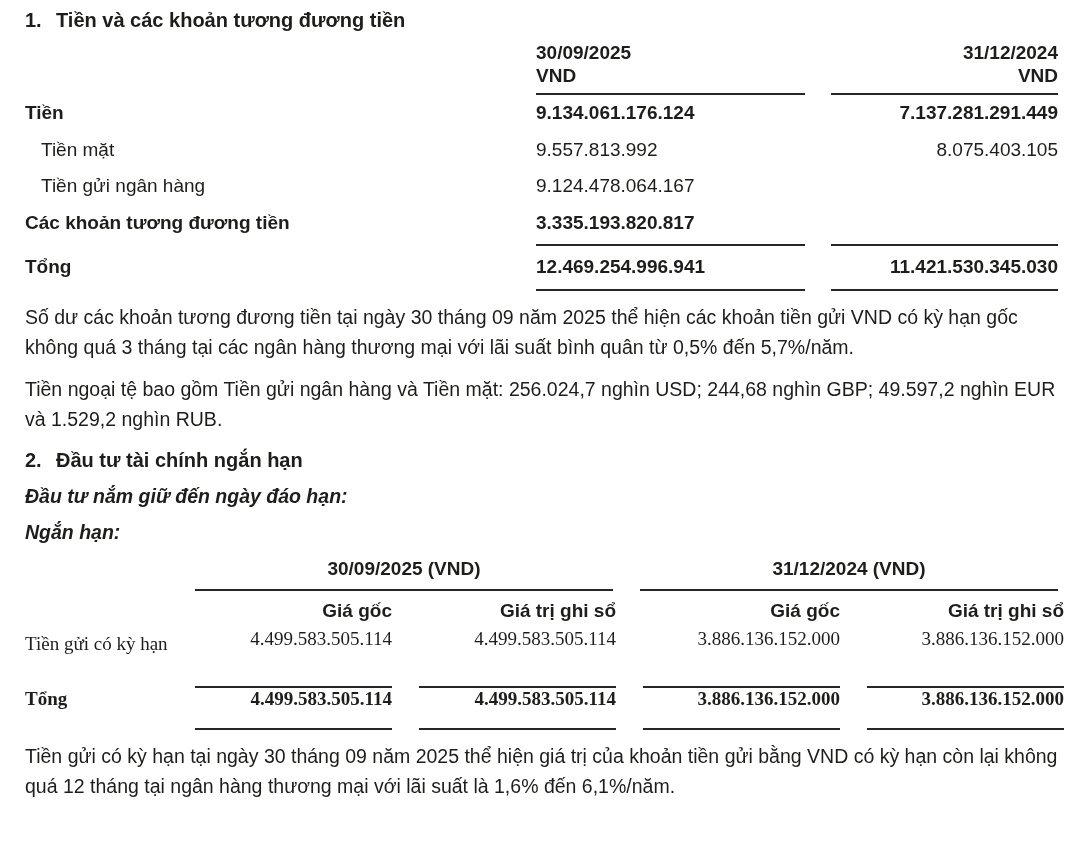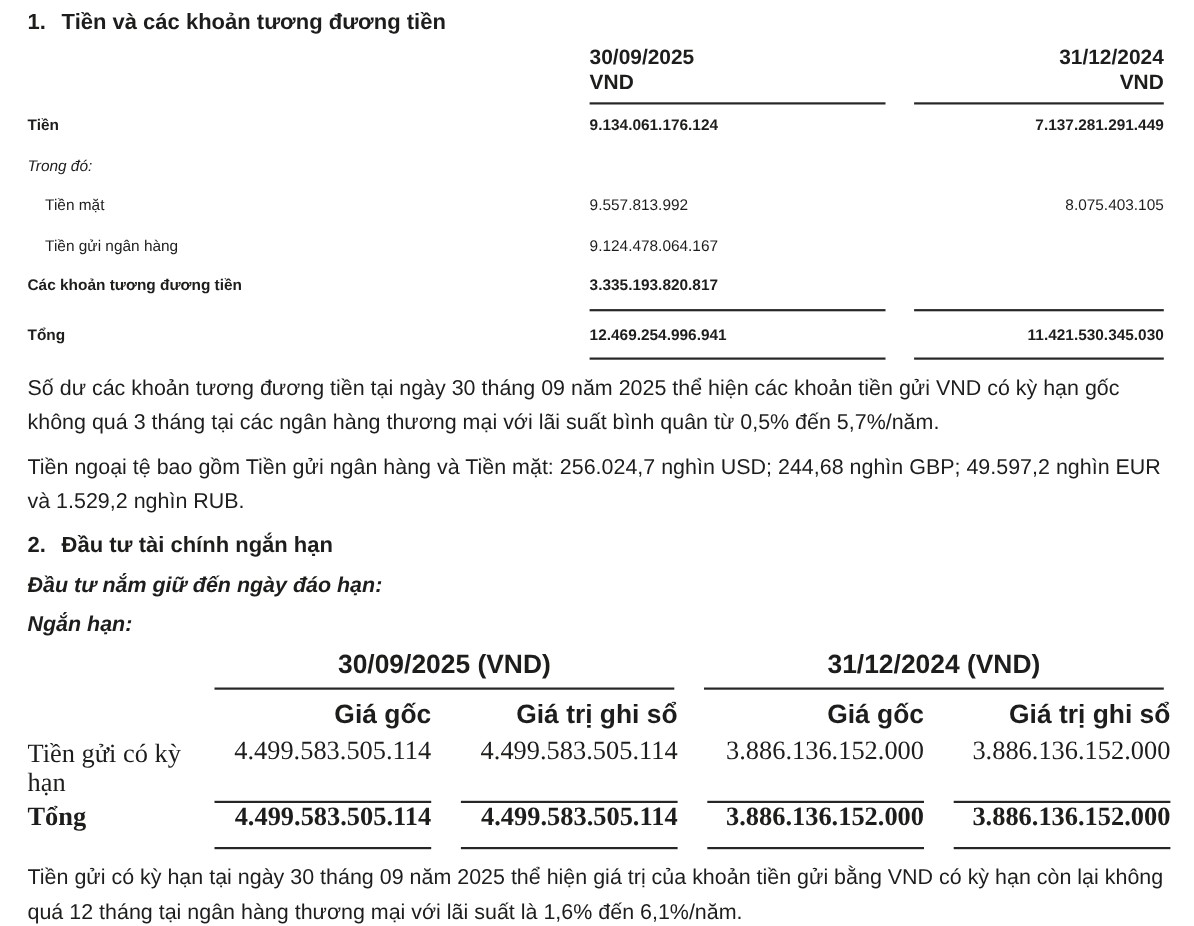--- a/index.html
+++ b/index.html
@@ -21,33 +21,33 @@
   .t1 { margin-top:9px; }
   .t1 .lbl  { width:511px; flex:0 0 511px; }
   .t1 .c1   { width:269px; flex:0 0 269px; text-align:left; }
   .t1 .gap  { width:26px;  flex:0 0 26px; }
   .t1 .c2   { width:227px; flex:0 0 227px; text-align:right; }
   .t1-hdr { display:flex; font-size:19px; }
   .t1-hdr .c1, .t1-hdr .c2 {
     font-weight:bold; line-height:23px; padding-bottom:6px;
     border-bottom:2px solid #262626;
   }
-  .t1-row { display:flex; align-items:center; height:36.5px; font-size:14px; }
+  .t1-row { display:flex; align-items:center; height:36.5px; font-size:19px; }
   .t1-row.bold { font-weight:bold; }
   .t1-row .lbl.italic { font-style:italic; }
   .t1-row .lbl.indent { padding-left:16px; }
   .rule-row { display:flex; }
   .rule-row .seg { border-top:2px solid #262626; }
   .t1 .rule-row { margin:3px 0; }
 
   
   .para { font-size:19.5px; line-height:30.5px; margin-top:11px; width:1035px; }
 
   
-  .t2 { margin-top:13px; font-size:24px; }
+  .t2 { margin-top:13px; font-size:19px; }
   .t2 .lbl { width:170px; flex:0 0 170px; }
   .t2 .c   { width:197px; flex:0 0 197px; text-align:right; }
   .t2 .cg  { width:27px;  flex:0 0 27px; }
   .t2-ghdr { display:flex; }
   .t2-ghdr .grp {
     width:418px; flex:0 0 418px; text-align:center; font-weight:bold;
     line-height:23px; padding-bottom:9px; border-bottom:2px solid #262626;
   }
   .t2-ghdr .ggap { width:27px; flex:0 0 27px; }
   .t2-shdr { display:flex; font-weight:bold; padding:9px 0 6px 0; }
@@ -82,26 +82,20 @@
       </div>
     </div>
 
     <div class="t1-row bold">
       <div class="lbl">Tiền</div>
       <div class="c1">9.134.061.176.124</div>
       <div class="gap"></div>
       <div class="c2">7.137.281.291.449</div>
     </div>
     <div class="t1-row">
-      <div class="lbl italic">Trong đó:</div>
-      <div class="c1"></div>
-      <div class="gap"></div>
-      <div class="c2"></div>
-    </div>
-    <div class="t1-row">
       <div class="lbl indent">Tiền mặt</div>
       <div class="c1">9.557.813.992</div>
       <div class="gap"></div>
       <div class="c2">8.075.403.105</div>
     </div>
     <div class="t1-row">
       <div class="lbl indent">Tiền gửi ngân hàng</div>
       <div class="c1">9.124.478.064.167</div>
       <div class="gap"></div>
     </div>

